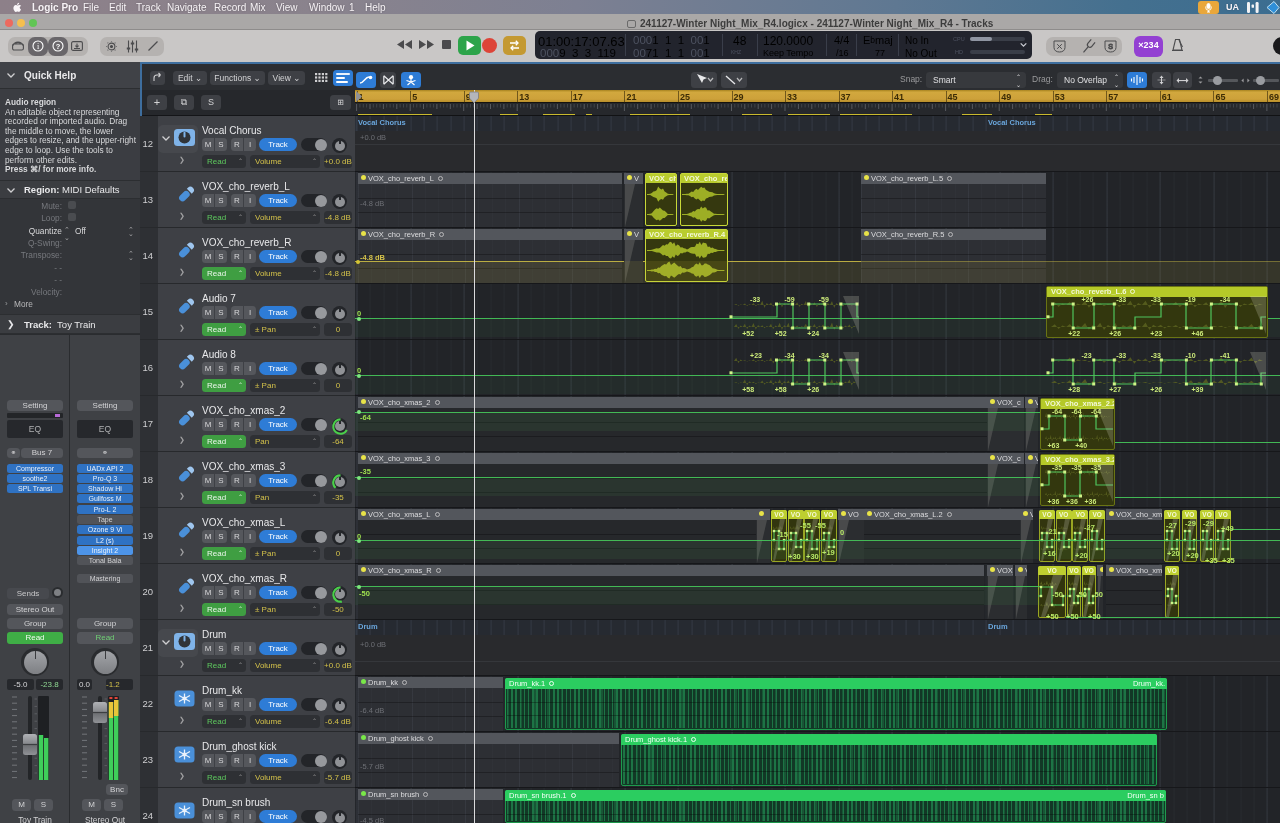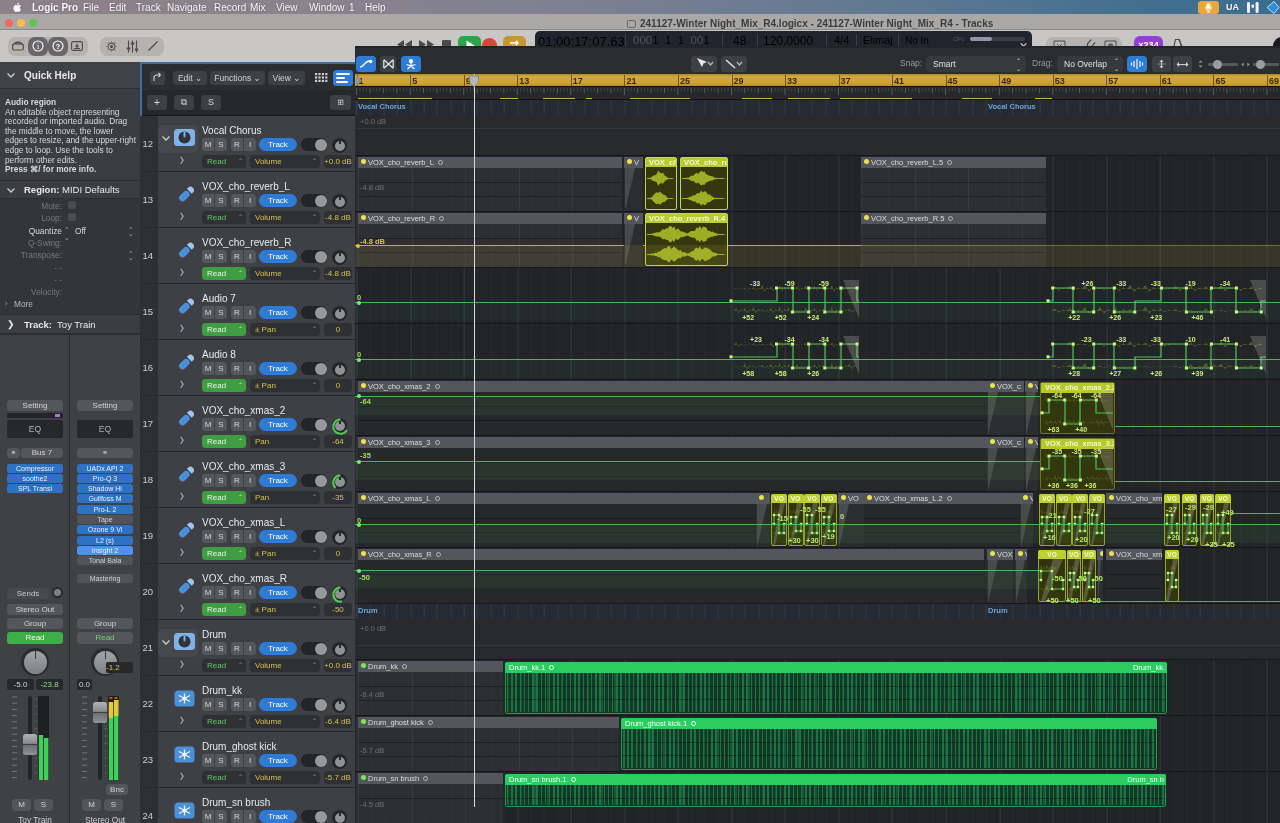--- a/index.html
+++ b/index.html
@@ -10,21 +10,21 @@
 .toolbar{left:0;top:30px;width:1280px;height:32px;background:#c9c7c6}
 .tl{position:absolute;border-radius:50%;width:8px;height:8px}
 .seg{position:absolute;background:#b5b2b0;border-radius:7px}
 .segbtn{position:absolute;border-radius:7px}
 .lcd{position:absolute;left:535px;top:31px;width:497px;height:28px;background:#22242d;border-radius:5px;color:#e8eaf2}
 .lcdtxt{position:absolute;white-space:nowrap}
 .dim{color:#4d5260}
 .main{left:0;top:62px;width:1280px;height:761px;background:#26282c}
 .inspector{left:0;top:62px;width:140px;height:761px;background:#3b3d42}
 .trackpanel{left:140px;top:62px;width:215px;height:761px;background:#35373b}
-.arrange{left:355px;top:46px;width:925px;height:761px;background:#222428}
+.arrange{left:355px;top:62px;width:925px;height:761px;background:#222428}
 .bluetop{left:140px;top:62px;width:1140px;height:2px;background:#3e6e9e}
 .blueleft{left:140px;top:62px;width:2px;height:761px;background:#3e6e9e}
 .ruler{position:absolute;left:0;top:28px;width:925px;height:13px;background:linear-gradient(180deg,#a8831f 0%,#d2a83e 18%,#cda13a 75%,#b98f2a 100%);border-bottom:1px solid #151310}
 .ticks{position:absolute;left:0;top:42px;width:925px;height:12px;background:#26282c;border-bottom:1px solid #111214}
 .rnum{position:absolute;top:29.5px;font-size:9px;font-weight:bold;color:#3c2c06}
 .lane{position:absolute;left:0;width:925px}
 .grid{background:
   repeating-linear-gradient(90deg, rgba(165,180,210,0.10) 0px,rgba(165,180,210,0.10) 1px, transparent 1px, transparent 53.55px),
   repeating-linear-gradient(90deg, rgba(165,180,210,0.045) 0px,rgba(165,180,210,0.045) 1px, transparent 1px, transparent 13.3875px);
   background-position:1.6px 0,1.6px 0}
@@ -356,21 +356,21 @@
 <div class="plug" style="left:77px;top:535.5999999999999px;">L2 (s)</div>
 <div class="plug" style="left:77px;top:545.8999999999999px;background:#4d94e8;">Insight 2</div>
 <div class="plug plugg" style="left:77px;top:556.1999999999998px;">Tonal Bala</div>
 <div class="plug plugg" style="left:77px;top:573.9999999999998px;">Mastering</div>
 <div class="btn-ins" style="left:77px;top:618px;width:56px;height:11px;line-height:11px">Group</div>
 <div class="btn-ins" style="left:77px;top:632px;width:56px;height:12px;line-height:12px;color:#6fcf74">Read</div>
 <div class="ab" style="left:91px;top:648px;width:28px;height:28px;border-radius:50%;background:#2a2c2f"></div>
 <div class="ab" style="left:93.5px;top:650.5px;width:23px;height:23px;border-radius:50%;background:linear-gradient(180deg,#a2a4a8,#7e8084)"></div>
 <div class="ab" style="left:104.5px;top:650.5px;width:1.5px;height:8px;background:#3a3c3f"></div>
 <div class="ab" style="left:77px;top:679px;width:15px;height:11px;background:#26282c;border-radius:2px;color:#d6d6d8;font-size:8px;text-align:center;line-height:11px">0.0</div>
-<div class="ab" style="left:106px;top:662px;width:27px;height:11px;background:#26282c;border-radius:2px;color:#d3c14a;font-size:8px;line-height:11px">-1.2</div>
+<div class="ab" style="left:106px;top:679px;width:27px;height:11px;background:#26282c;border-radius:2px;color:#d3c14a;font-size:8px;line-height:11px">-1.2</div>
 <svg style="left:78px;top:694px" width="54" height="88">
     <line x1="4" x2="9" y1="3.0" y2="3.0" stroke="#8a8c90" stroke-width="0.7"></line>
     <line x1="4" x2="9" y1="9.2" y2="9.2" stroke="#8a8c90" stroke-width="0.7"></line>
     <line x1="4" x2="9" y1="15.4" y2="15.4" stroke="#8a8c90" stroke-width="0.7"></line>
     <line x1="4" x2="9" y1="21.6" y2="21.6" stroke="#8a8c90" stroke-width="0.7"></line>
     <line x1="4" x2="9" y1="27.8" y2="27.8" stroke="#8a8c90" stroke-width="0.7"></line>
     <line x1="4" x2="9" y1="34.0" y2="34.0" stroke="#8a8c90" stroke-width="0.7"></line>
     <line x1="4" x2="9" y1="40.2" y2="40.2" stroke="#8a8c90" stroke-width="0.7"></line>
     <line x1="4" x2="9" y1="46.4" y2="46.4" stroke="#8a8c90" stroke-width="0.7"></line>
     <line x1="4" x2="9" y1="52.6" y2="52.6" stroke="#8a8c90" stroke-width="0.7"></line>
@@ -1301,20 +1301,23 @@
       <rect x="110.4" y="6.5" width="3" height="3" fill="#d0f488"></rect>
       <rect x="126.5" y="6.5" width="3" height="3" fill="#d0f488"></rect>
       <text x="21.12" y="6" font-size="7" fill="#cdeb7a" font-weight="bold">-33</text>
       <text x="55.44" y="6" font-size="7" fill="#cdeb7a" font-weight="bold">-59</text>
       <text x="89.76" y="6" font-size="7" fill="#cdeb7a" font-weight="bold">-59</text>
       <text x="13.200000000000001" y="40" font-size="7" fill="#cdeb7a" font-weight="bold">+52</text>
       <text x="45.76" y="40" font-size="7" fill="#cdeb7a" font-weight="bold">+52</text>
       <text x="78.32" y="40" font-size="7" fill="#cdeb7a" font-weight="bold">+24</text>
       <path d="M114 0 L130 0 L130 38 Z" fill="rgba(220,220,200,0.22)"></path>
     </svg>
+    <div class="regbright" style="left:691px;top:224px;width:222px;height:52px">
+      <span class="h">VOX_cho_reverb_L.6<span class="loopi" style="border-color:#f2f8d8"></span></span>
+    </div>
     <svg style="left:691px;top:234px" width="222" height="40">
       <path d="M0 5.0L3.8 2.1 L7.6 7.0 L11.4 3.5 L15.1 5.0L18.9 1.8 L22.7 7.2 L26.5 3.4 L30.3 5.0L34.1 1.1 L37.9 7.7 L41.6 3.1 L45.4 5.0L49.2 3.2 L53.0 6.2 L56.8 4.1 L60.6 5.0L64.4 1.8 L68.1 7.3 L71.9 3.4 L75.7 5.0L79.5 0.8 L83.3 7.9 L87.1 2.9 L90.9 5.0L94.6 0.8 L98.4 8.0 L102.2 2.9 L106.0 5.0L109.8 3.6 L113.6 6.0 L117.4 4.3 L121.1 5.0L124.9 1.8 L128.7 7.3 L132.5 3.4 L136.3 5.0L140.1 1.9 L143.9 7.2 L147.6 3.4 L151.4 5.0L155.2 2.3 L159.0 6.9 L162.8 3.7 L166.6 5.0L170.4 0.5 L174.1 8.1 L177.9 2.8 L181.7 5.0L185.5 2.2 L189.3 6.9 L193.1 3.6 L196.9 5.0L200.6 2.6 L204.4 6.7 L208.2 3.8 L212.0 5.0L212 5.0 Z" fill="#5c6420" opacity="0.8" transform="translate(5,4)"></path>
       <path d="M0 5.0L3.8 2.2 L7.6 6.9 L11.4 3.6 L15.1 5.0L18.9 2.0 L22.7 7.1 L26.5 3.5 L30.3 5.0L34.1 1.0 L37.9 7.8 L41.6 3.0 L45.4 5.0L49.2 0.8 L53.0 7.9 L56.8 2.9 L60.6 5.0L64.4 0.9 L68.1 7.9 L71.9 2.9 L75.7 5.0L79.5 2.9 L83.3 6.5 L87.1 3.9 L90.9 5.0L94.6 0.6 L98.4 8.1 L102.2 2.8 L106.0 5.0L109.8 2.7 L113.6 6.6 L117.4 3.8 L121.1 5.0L124.9 3.1 L128.7 6.3 L132.5 4.1 L136.3 5.0L140.1 3.9 L143.9 5.7 L147.6 4.5 L151.4 5.0L155.2 2.3 L159.0 6.9 L162.8 3.7 L166.6 5.0L170.4 3.7 L174.1 5.9 L177.9 4.4 L181.7 5.0L185.5 3.2 L189.3 6.2 L193.1 4.1 L196.9 5.0L200.6 1.9 L204.4 7.2 L208.2 3.5 L212.0 5.0L212 5.0 Z" fill="#5c6420" opacity="0.8" transform="translate(5,26)"></path>
       <path d="M2 21 L7 21 L7 8 L27 8 L27 32 L48 32 L48 8 L68 8 L68 32 L89 32 L89 21 L115 21 L115 8 L140 8 L140 32 L165 32 L165 8 L190 8 L190 32 L215 32 L215 21 L220 21" stroke="#4fc35c" stroke-width="1.2" fill="none"></path>
       <rect x="0.5" y="19.3" width="3" height="3" fill="#d0f488"></rect>
       <rect x="5.2" y="6.5" width="3" height="3" fill="#d0f488"></rect>
       <rect x="25.7" y="6.5" width="3" height="3" fill="#d0f488"></rect>
       <rect x="25.7" y="30.5" width="3" height="3" fill="#d0f488"></rect>
       <rect x="46.2" y="30.5" width="3" height="3" fill="#d0f488"></rect>
       <rect x="46.2" y="6.5" width="3" height="3" fill="#d0f488"></rect>

